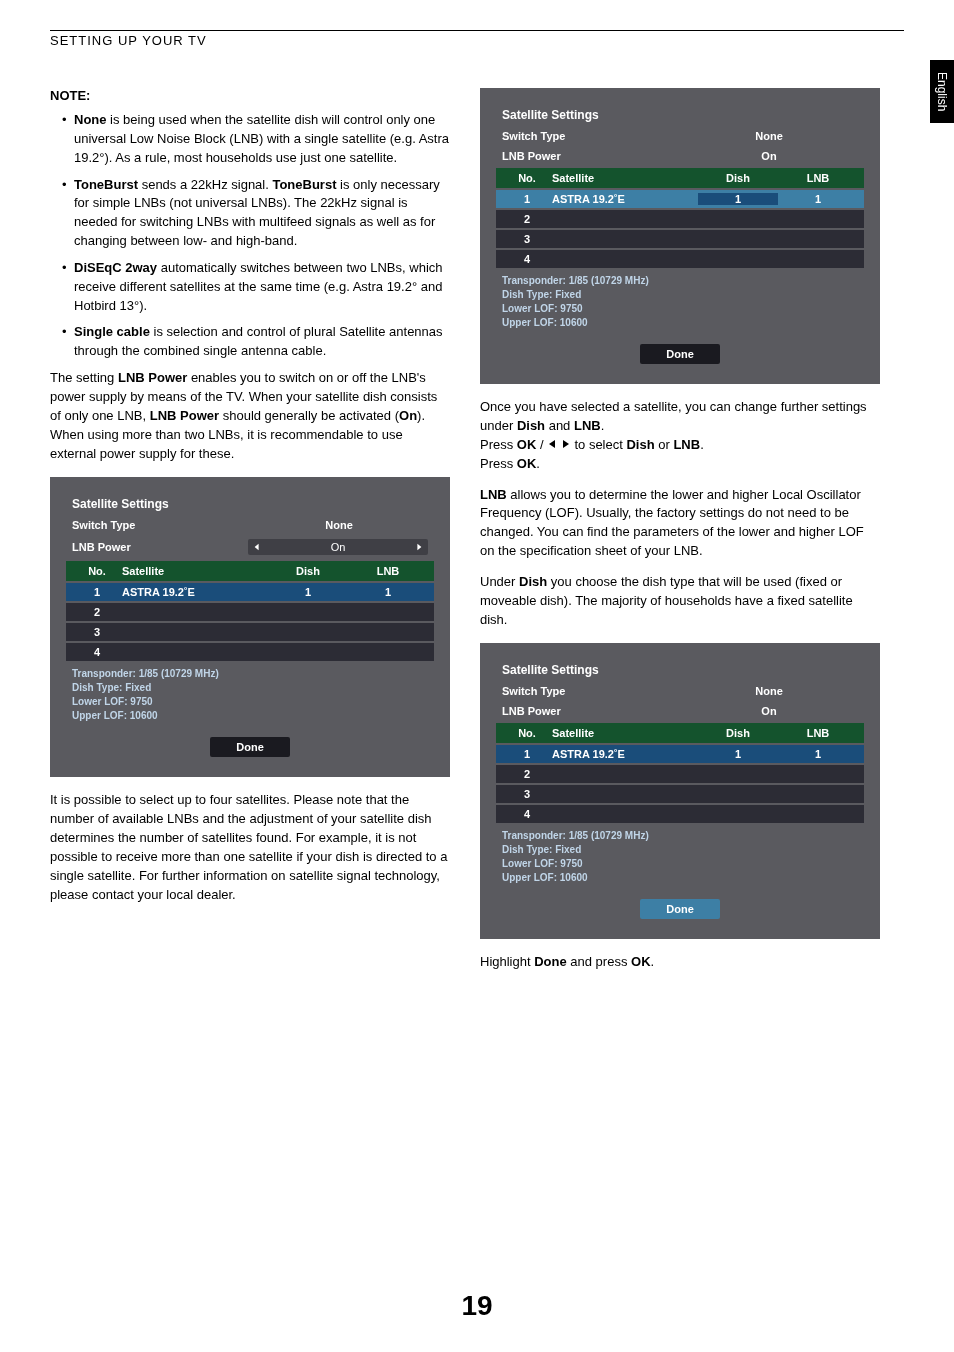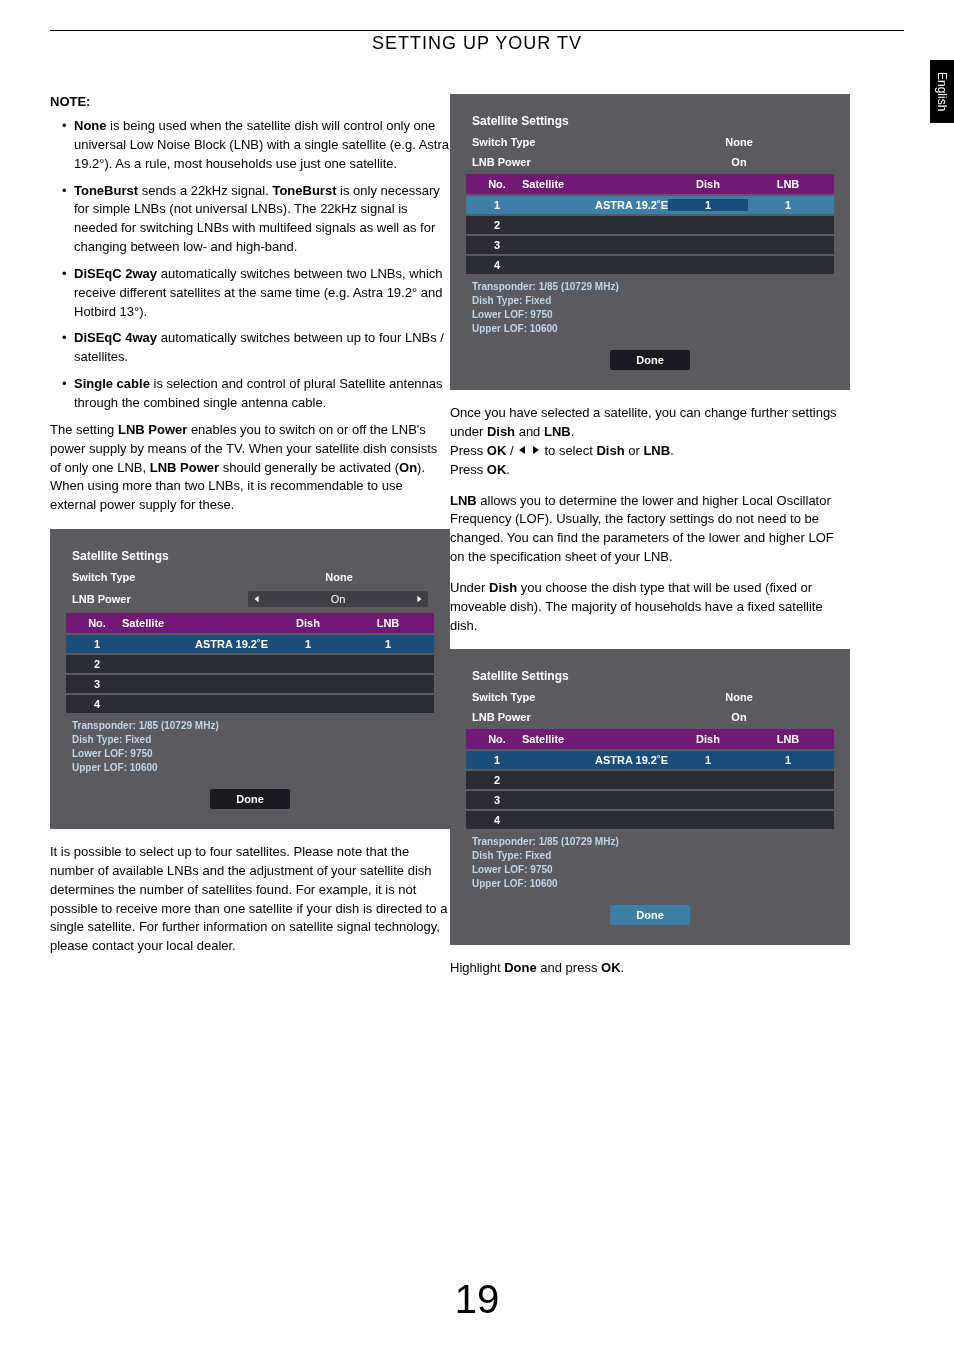--- a/index.html
+++ b/index.html
@@ -12,37 +12,38 @@
       height: 1352px;
       position: relative;
       padding: 30px 50px 30px 50px;
     }
     .header-line {
       border-bottom: 1px solid #000;
       width: 100%;
       margin-bottom: 2px;
     }
     .header-text {
-      text-align: center;
-      font-size: 18px;
+      text-align: left;
+      font-size: 13px;
       letter-spacing: 1px;
       margin-bottom: 40px;
     }
     .lang-tab {
       position: absolute;
       right: 0;
       top: 60px;
       background: #000;
       color: #fff;
       writing-mode: vertical-rl;
       padding: 12px 5px;
       font-size: 12px;
     }
     .columns {
       display: flex;
+      gap: 30px;
     }
     .col {
       flex: 1;
       max-width: 400px;
     }
     .note-heading {
       font-weight: bold;
       font-size: 13px;
       margin-bottom: 8px;
     }
@@ -105,36 +106,36 @@
       align-items: center;
       justify-content: center;
       width: 14px;
       height: 14px;
       font-size: 10px;
       color: #fff;
     }
     .arrow-icon svg { width: 8px; height: 8px; }
     .table-header {
       display: flex;
-      background: #701a75;
+      background: #14532d;
       font-weight: bold;
       padding: 4px 6px;
       margin-top: 2px;
     }
     .table-header .th1 { width: 50px; text-align: center; }
     .table-header .th2 { flex: 1; text-align: left; }
     .table-header .th3 { width: 80px; text-align: center; }
     .table-header .th4 { width: 80px; text-align: center; }
     .table-row {
       display: flex;
       padding: 3px 6px;
       margin-top: 2px;
     }
     .table-row .td1 { width: 50px; text-align: center; font-weight: bold; }
-    .table-row .td2 { flex: 1; text-align: right; font-weight: bold; }
+    .table-row .td2 { flex: 1; text-align: left; font-weight: bold; }
     .table-row .td3 { width: 80px; text-align: center; font-weight: bold; }
     .table-row .td4 { width: 80px; text-align: center; font-weight: bold; }
     .table-row.selected { background: #1a4d7a; }
     .table-row.selected-dish { background: #3d7fa5; }
     .table-row.selected-dish .td3 { background: #1a4d7a; }
     .table-row.dark { background: #2c2c35; }
     .info-block {
       padding: 6px;
       font-size: 10px;
       line-height: 1.4;
@@ -152,22 +153,22 @@
       padding: 4px 26px;
       font-weight: bold;
       font-size: 11px;
       border-radius: 2px;
     }
     .page-number {
       position: absolute;
       bottom: 30px;
       left: 50%;
       transform: translateX(-50%);
-      font-size: 40px;
-      font-weight: normal;
+      font-size: 28px;
+      font-weight: bold;
     }
     .inline-icon {
       display: inline-block;
       vertical-align: middle;
     }
     .inline-icon svg { width: 10px; height: 10px; }
   </style>
 </head>
 <body>
 
@@ -177,21 +178,20 @@
 <div class="lang-tab">English</div>
 
 <div class="columns">
 
   <div class="col">
     <div class="note-heading">NOTE:</div>
     <ul class="bullet-list">
       <li><b>None</b><span> is being used when the satellite dish will control only one universal Low Noise Block (LNB) with a single satellite (e.g. Astra 19.2°). As a rule, most households use just one satellite.</span></li>
       <li><b>ToneBurst</b><span> sends a 22kHz signal. </span><b>ToneBurst</b><span> is only necessary for simple LNBs (not universal LNBs). The 22kHz signal is needed for switching LNBs with multifeed signals as well as for changing between low- and high-band.</span></li>
       <li><b>DiSEqC 2way</b><span> automatically switches between two LNBs, which receive different satellites at the same time (e.g. Astra 19.2° and Hotbird 13°).</span></li>
-      <li><b>DiSEqC 4way</b><span> automatically switches between up to four LNBs / satellites.</span></li>
       <li><b>Single cable</b><span> is selection and control of plural Satellite antennas through the combined single antenna cable.</span></li>
     </ul>
 
     <p class="para">
       <span>The setting </span><b>LNB Power</b><span> enables you to switch on or off the LNB's power supply by means of the TV. When your satellite dish consists of only one LNB, </span><b>LNB Power</b><span> should generally be activated (</span><b>On</b><span>). When using more than two LNBs, it is recommendable to use external power supply for these.</span>
     </p>
 
     <div class="settings-panel">
       <div class="panel-title">Satellite Settings</div>
       <div class="settings-row">

